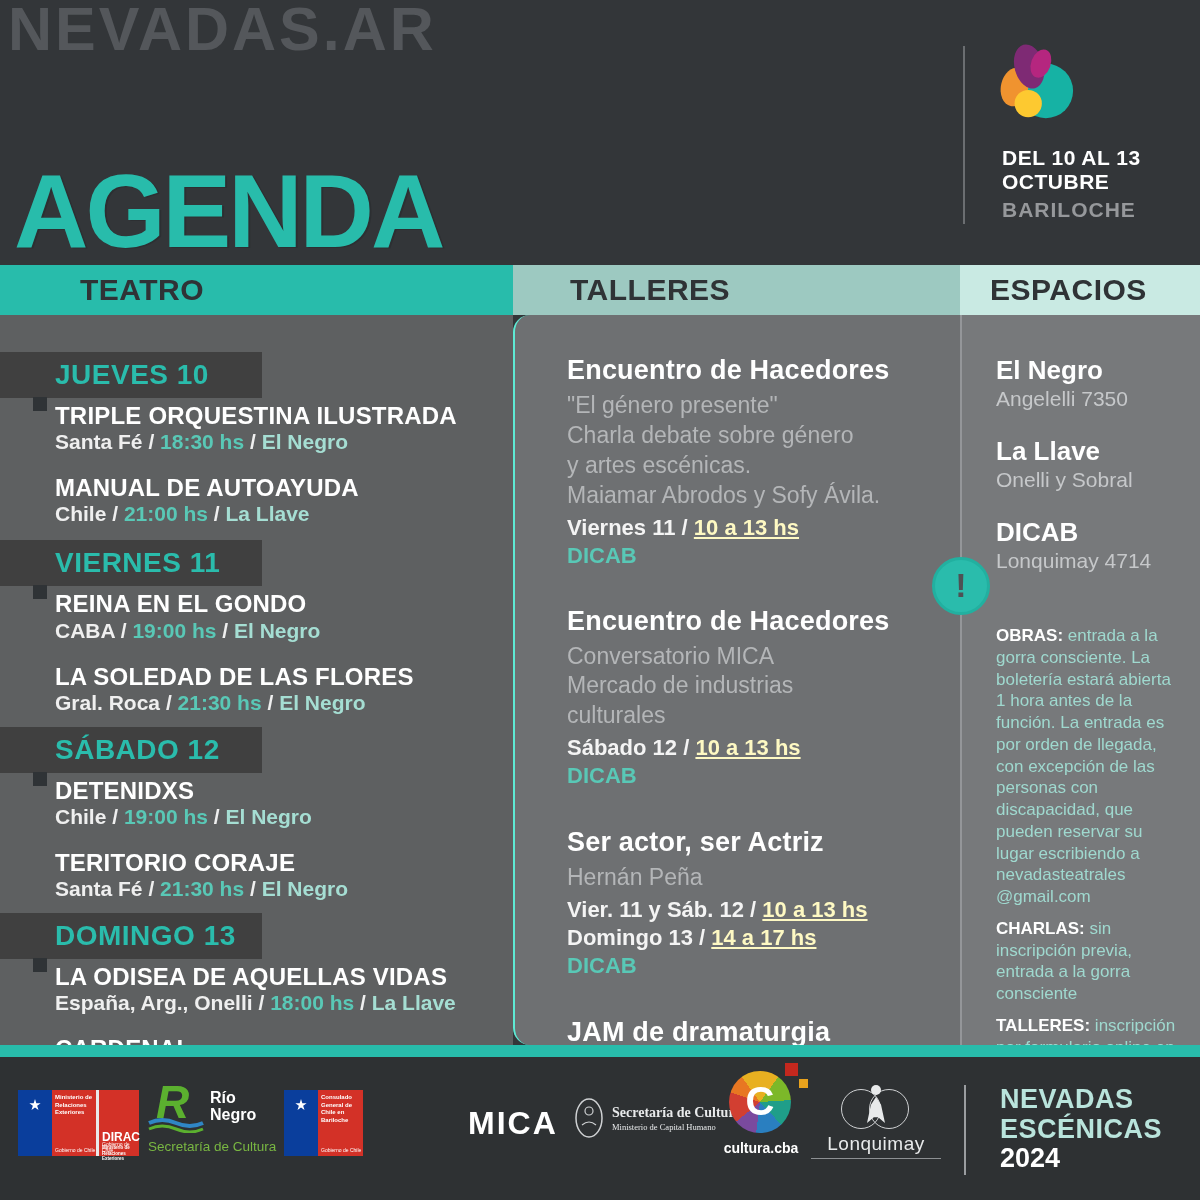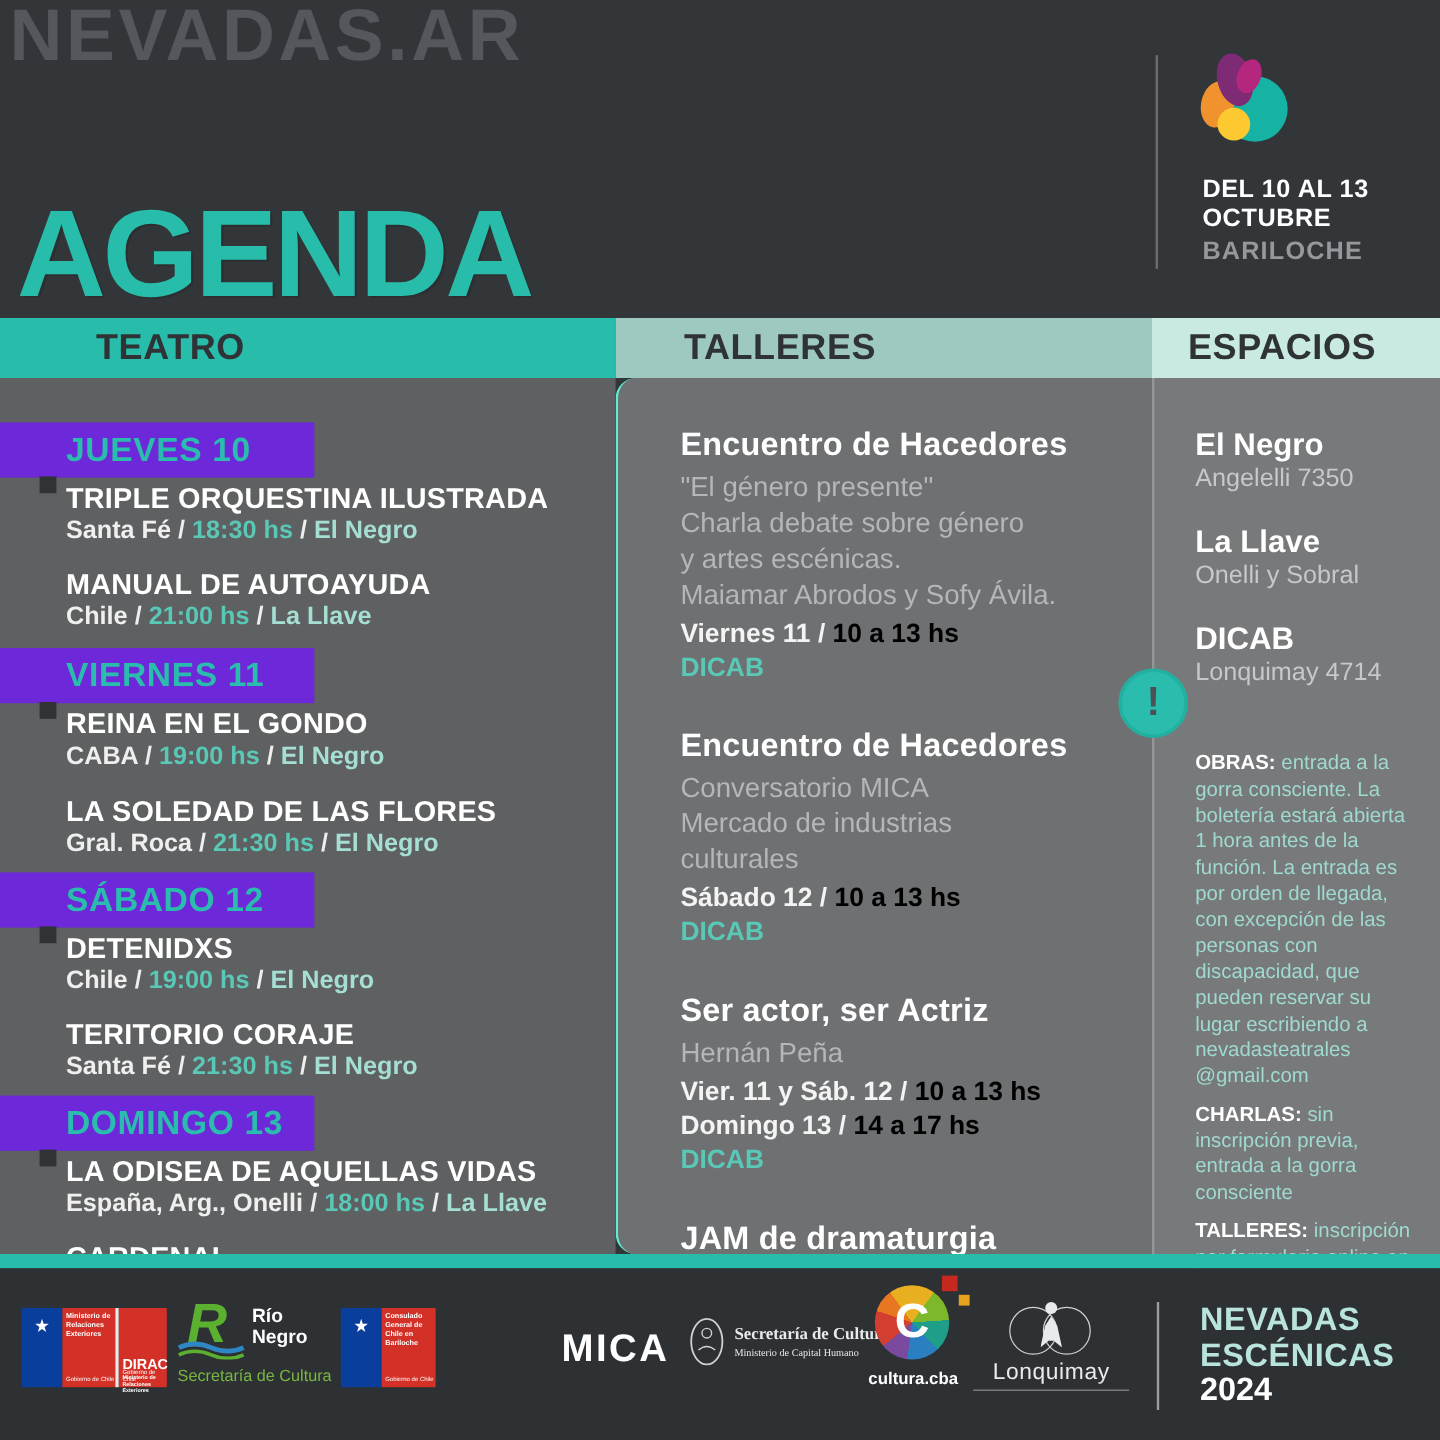--- a/index.html
+++ b/index.html
@@ -25,21 +25,21 @@
   .seg-talleres span{padding-left:57px;}
   .seg-espacios span{padding-left:30px;}
 
   
   .col{position:absolute;top:315px;height:730px;}
   .col-teatro{left:0;width:513px;background:#5e6061;}
   .col-talleres{left:513px;width:512px;background:#6e7072;border-left:2px solid #5eead4;box-sizing:border-box;border-radius:17px;}
   .col-espacios{left:960px;width:240px;background:#77797b;border-left:2px solid #949699;box-sizing:border-box;}
 
   
-  .dayband{position:relative;width:262px;height:46px;background:#6d28d9;}
+  .dayband{position:relative;width:262px;height:46px;background:#404040;}
   .dayband span{display:block;color:#2abcac;font-size:28px;font-weight:700;line-height:46px;padding-left:55px;letter-spacing:0.5px;white-space:nowrap;}
   .dayband::after{content:"";position:absolute;left:33px;bottom:-13px;width:14px;height:14px;background:#2f3336;}
   .db1{margin-top:37px;}
   .db2{margin-top:14px;}
   .db3{margin-top:12px;}
   .db4{margin-top:12px;}
   .show{margin-left:55px;}
   .sh-a{margin-top:5px;}
   .sh-b{margin-top:21px;}
   .show-title{color:#ffffff;font-size:24px;font-weight:800;line-height:1.05;letter-spacing:0.2px;white-space:nowrap;}
@@ -50,21 +50,21 @@
 
   
   .tl-inner{padding:40px 0 0 52px;}
   .workshop{margin-top:0;}
   .wk2{margin-top:37px;}
   .wk3{margin-top:38px;}
   .wk4{margin-top:38px;}
   .wk-title{font-size:27px;font-weight:800;color:#ffffff;letter-spacing:0.2px;}
   .wk-desc{font-size:23px;color:#b4b6b8;line-height:1.3;margin-top:5px;}
   .wk-sched{font-size:22px;font-weight:700;color:#f4f4f4;margin-top:2px;white-space:nowrap;}
-  .wk-sched .t{color:#000000;}
+  .wk-sched .t{color:#fef9c3;text-decoration:underline;}
   .wk-sched .s{color:#f4f4f4;}
   .wk-sched-first{margin-top:4px;}
   .wk-venue{font-size:22px;font-weight:700;color:#59c8b6;margin-top:2px;}
 
   
   .es-inner{padding:40px 26px 0 34px;position:relative;height:690px;box-sizing:border-box;}
   .venue + .venue{margin-top:25px;}
   .venue-name{font-size:26px;font-weight:800;color:#ffffff;}
   .venue-addr{font-size:21px;color:#c6c8ca;margin-top:1px;}
   .alert{position:absolute;left:-30px;top:242px;width:52px;height:52px;background:#2abcac;border:3px solid #22b0a0;border-radius:50%;text-align:center;}

